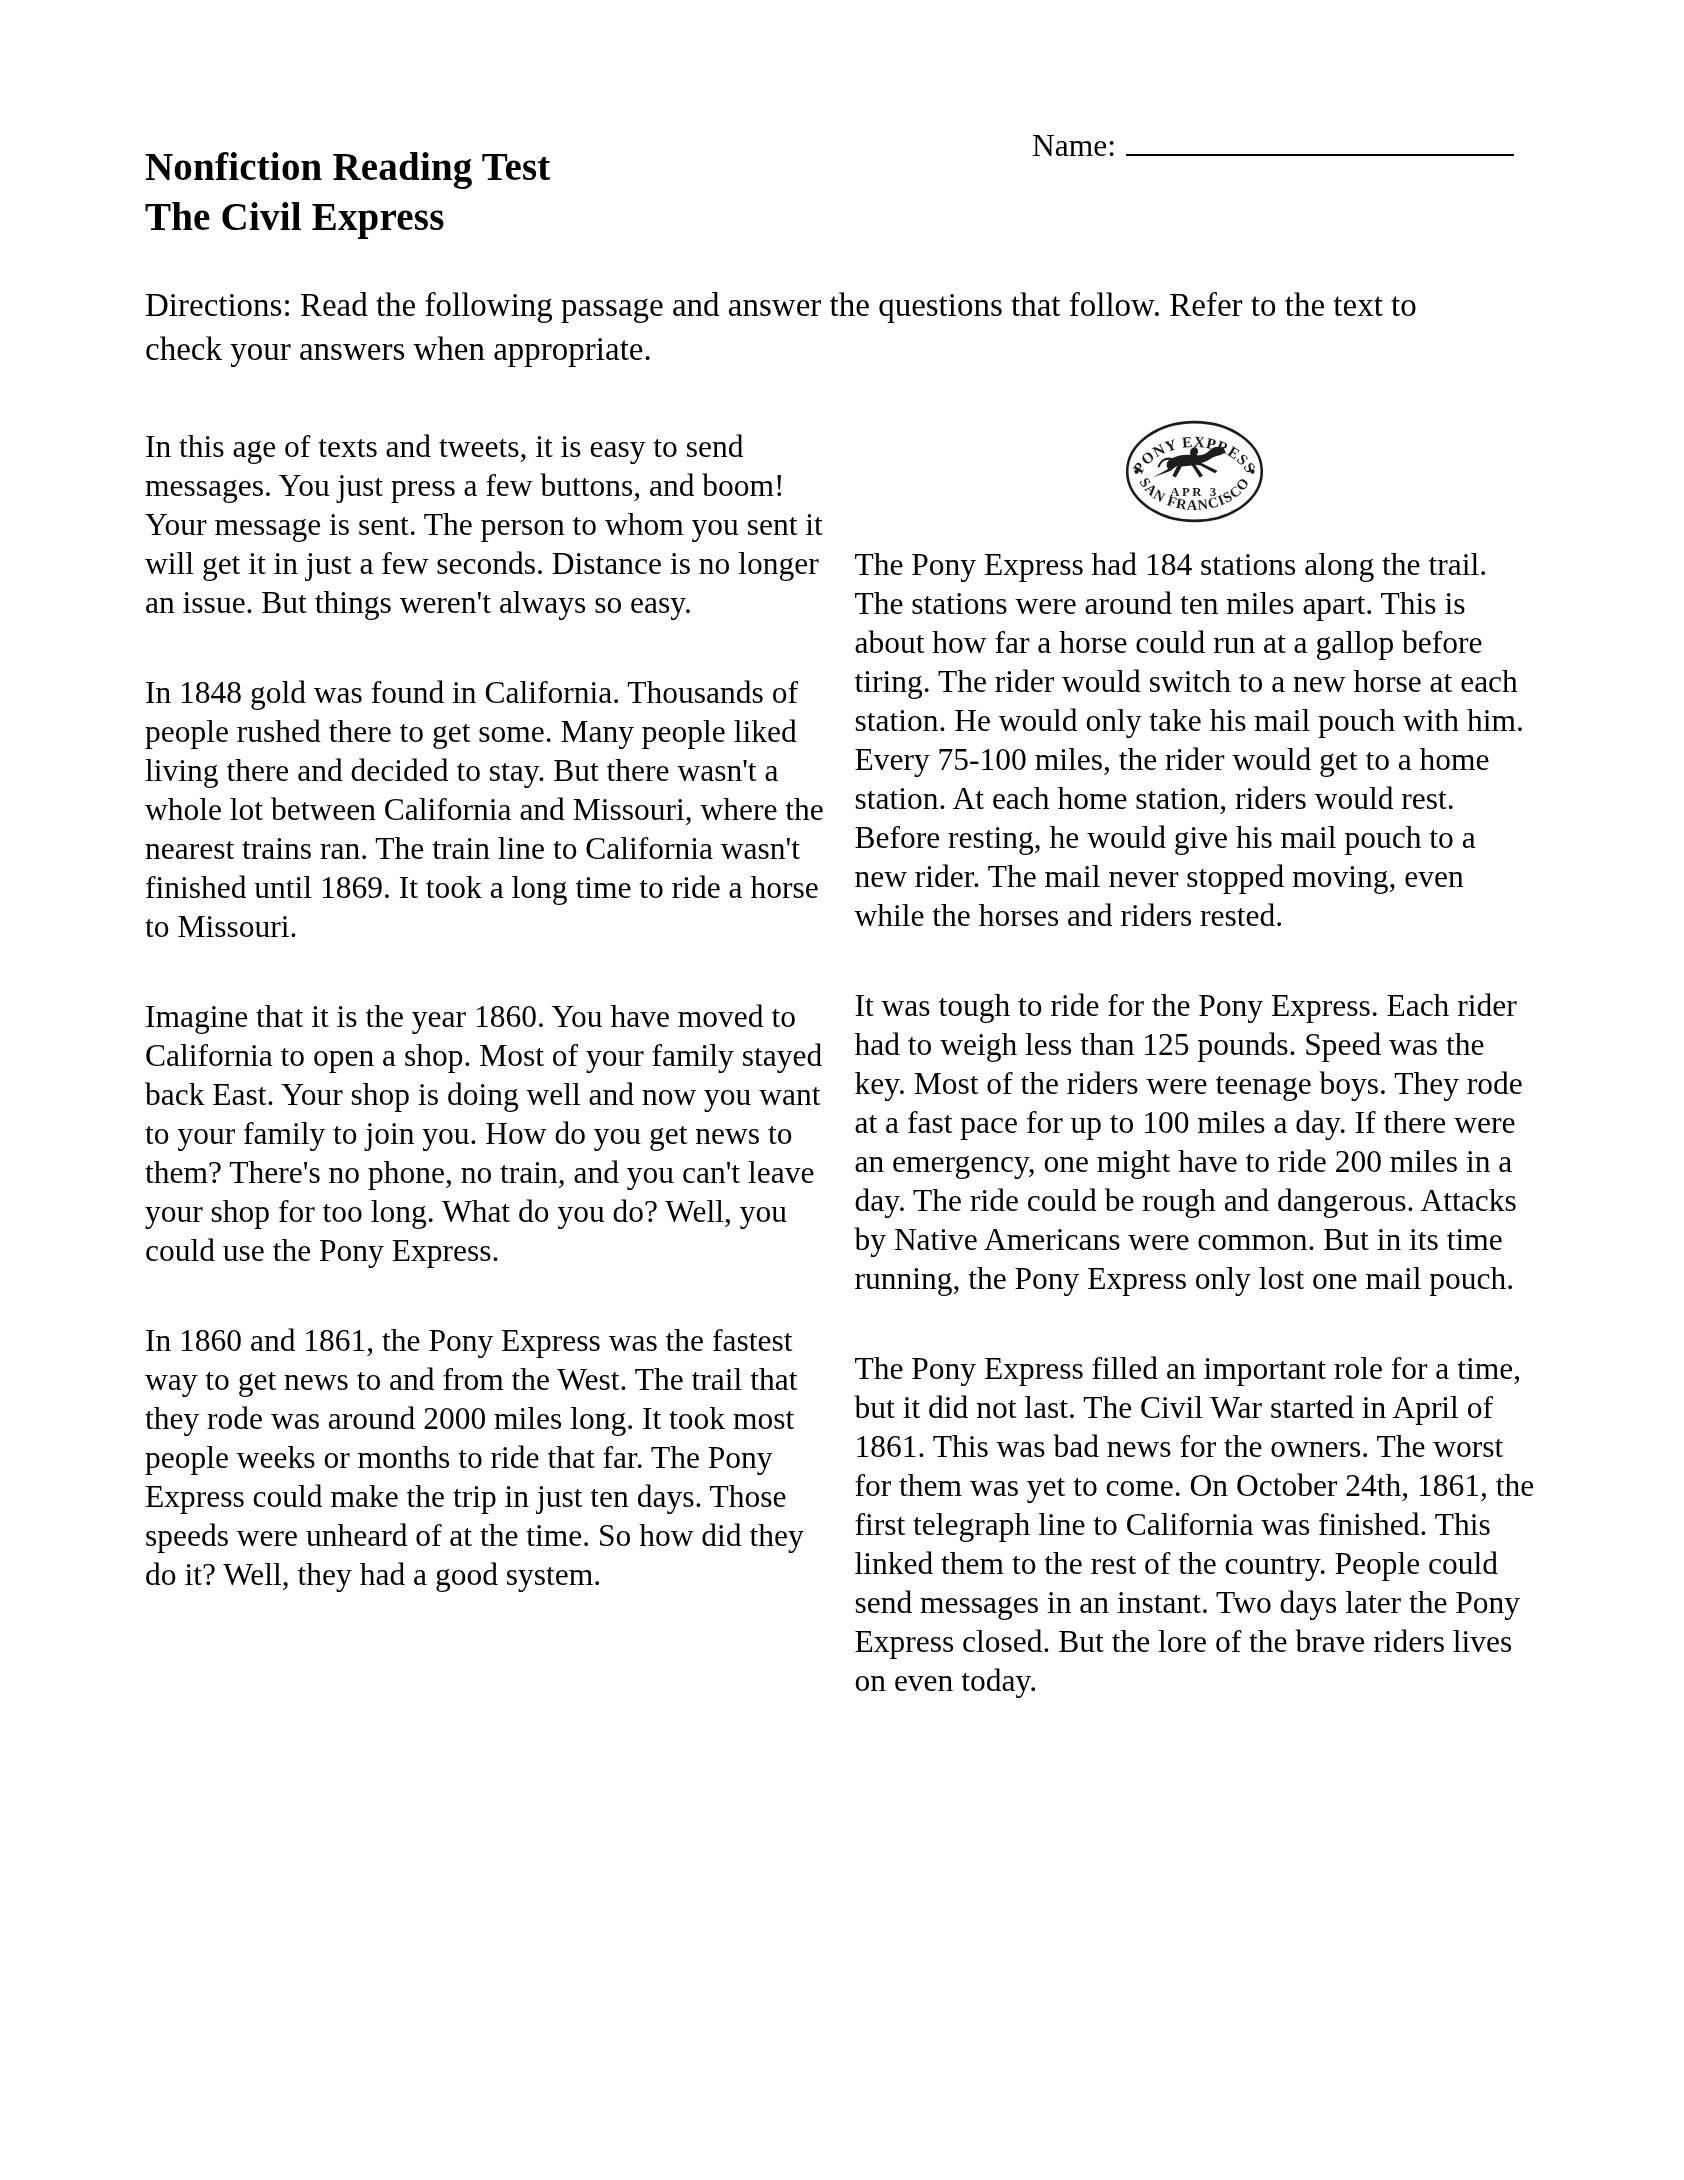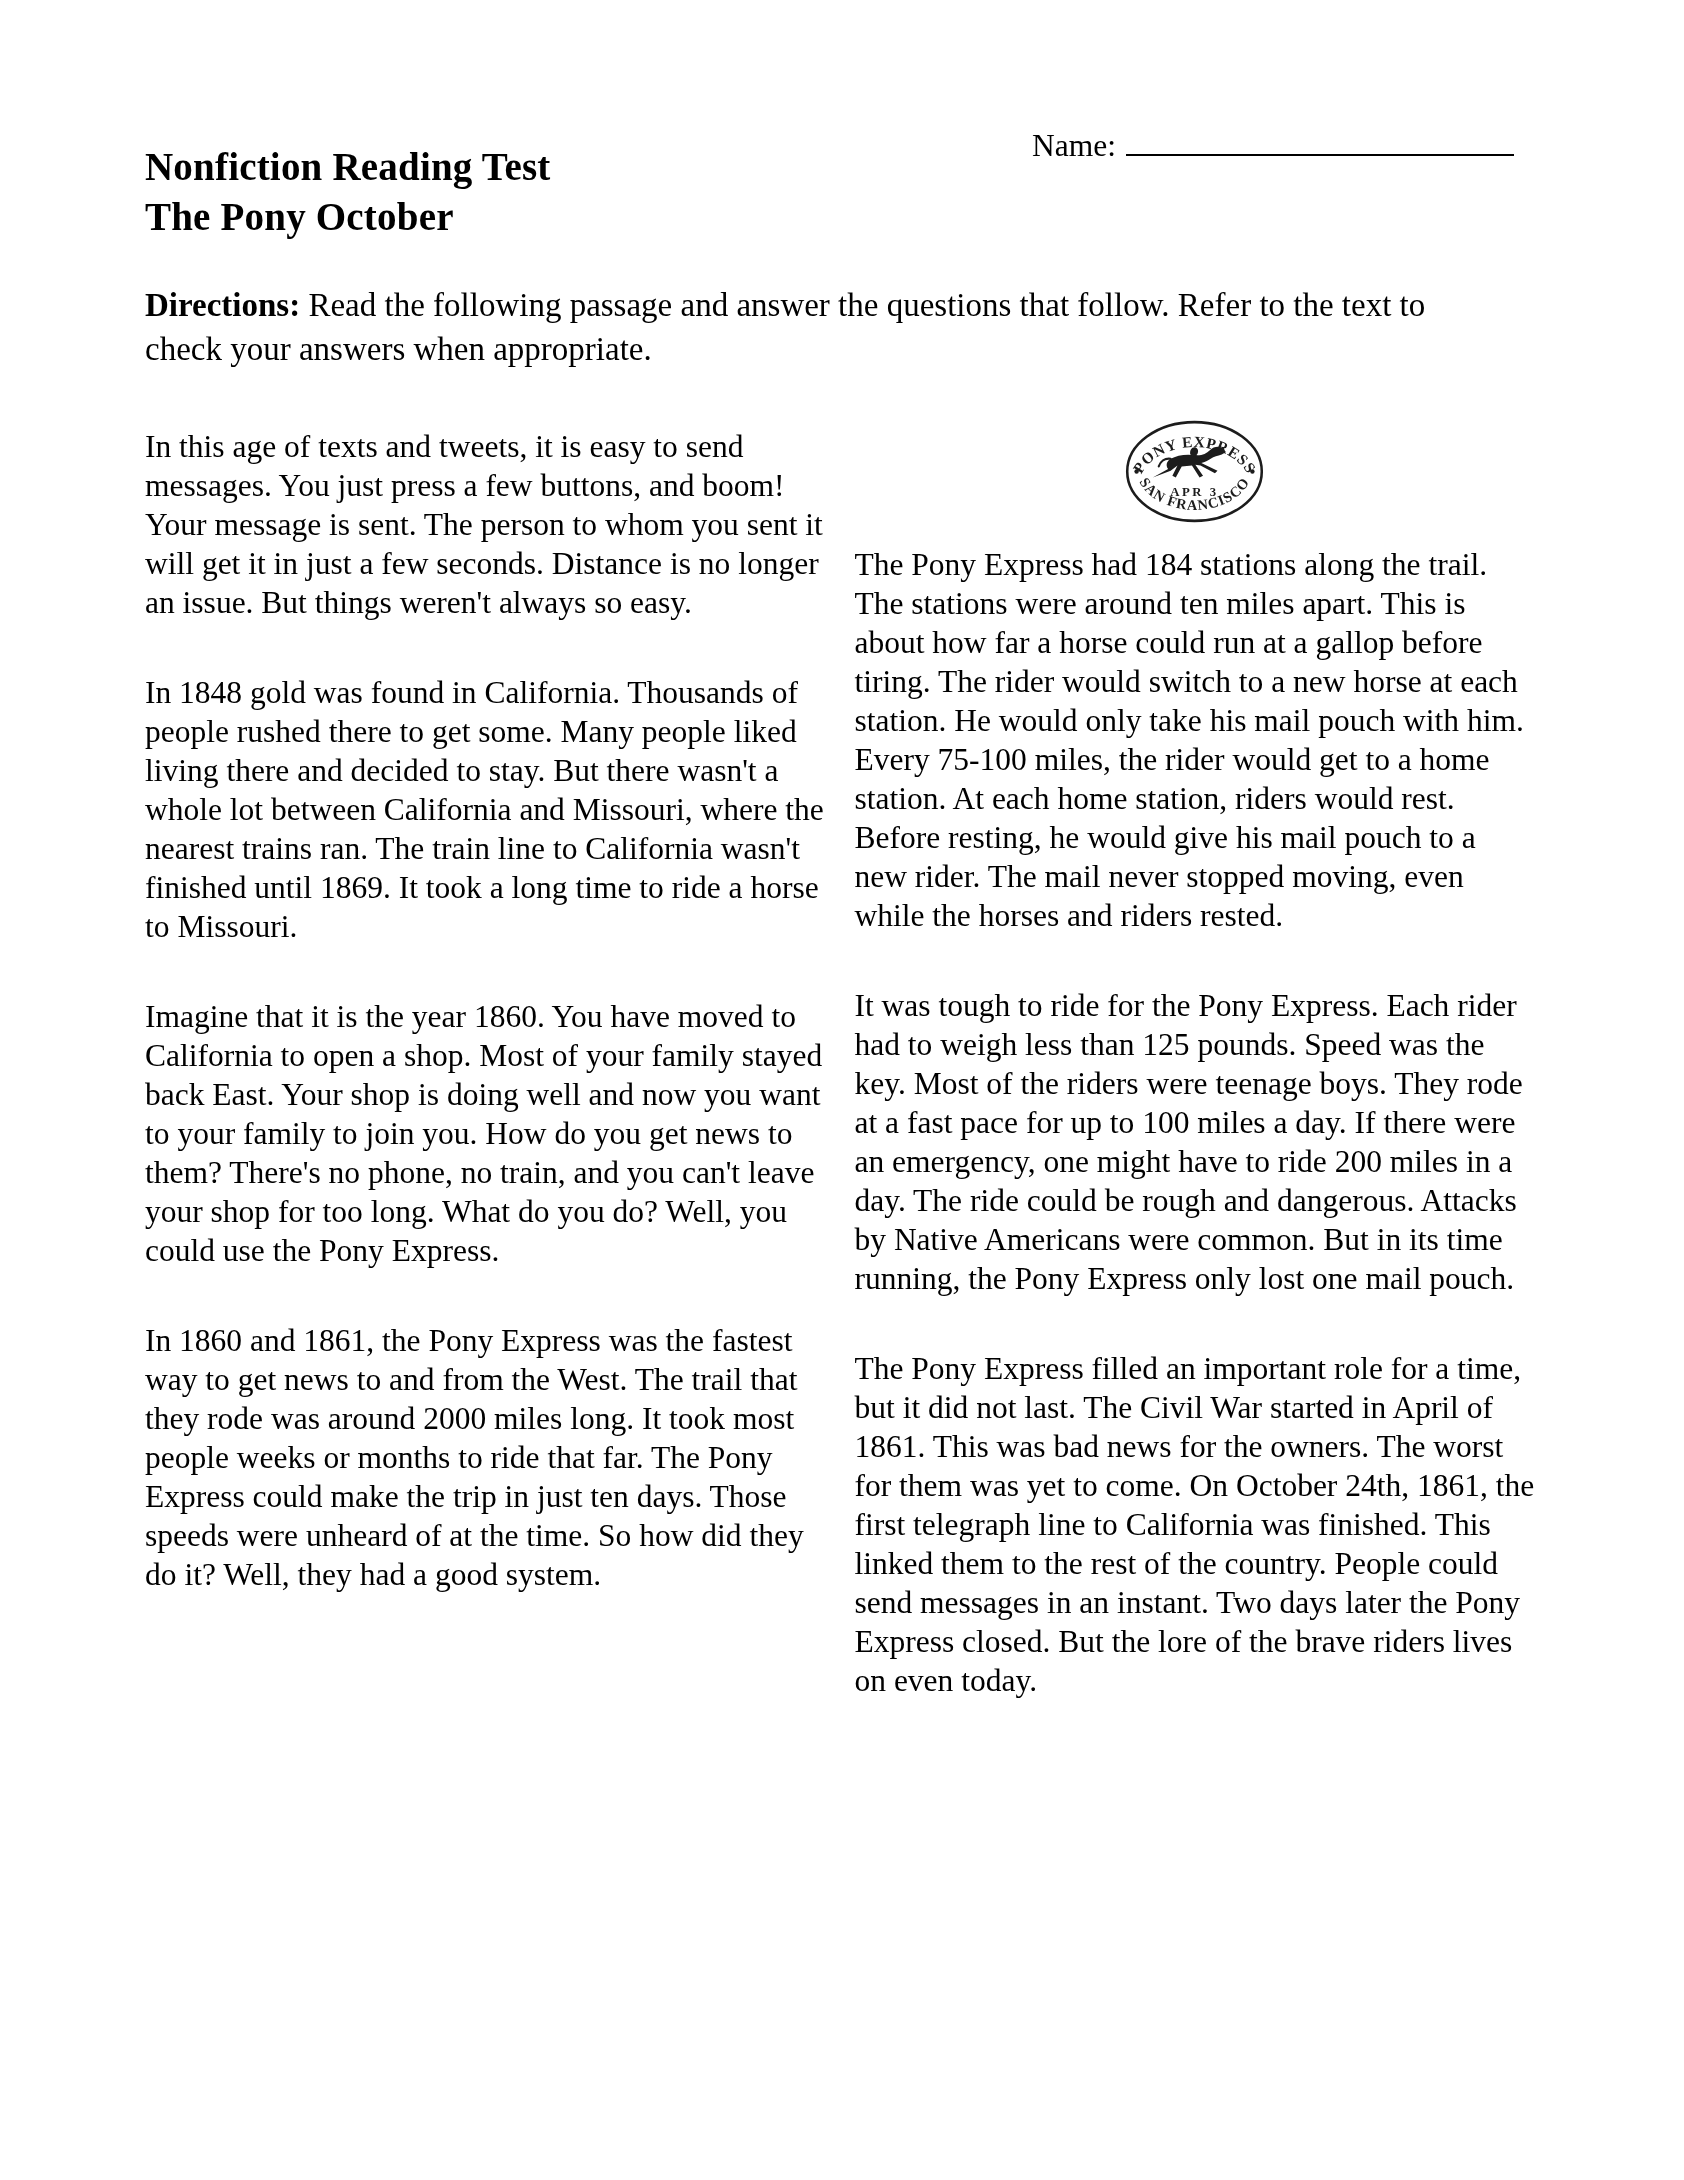--- a/index.html
+++ b/index.html
@@ -45,21 +45,21 @@
     line-height: 50px;
     letter-spacing: 0.2px;
   }
   .directions {
     margin: 41px 0 0 0;
     max-width: 1295px;
     font-size: 33px;
     line-height: 44px;
   }
   .directions b {
-    font-weight: bold;
+    font-weight: normal;
   }
   .columns {
     display: grid;
     grid-template-columns: 1fr 1fr;
     column-gap: 29px;
     margin-top: 56px;
   }
   .col p {
     margin: 0 0 51px 0;
     font-size: 31.5px;
@@ -80,21 +80,21 @@
 <div class="page">
 
   <div class="name-row">
     <span>Name:</span><span class="name-blank"></span>
   </div>
 
   <div class="content">
 
     <h1 class="title">
       <span>Nonfiction Reading Test</span><br>
-      <span>The Pony October</span>
+      <span>The Civil Express</span>
     </h1>
 
     <p class="directions">
       <b>Directions:</b>
       <span>Read the following passage and answer the questions that follow. Refer to the text to check your answers when appropriate.</span>
     </p>
 
     <div class="columns">
 
       <div class="col">

